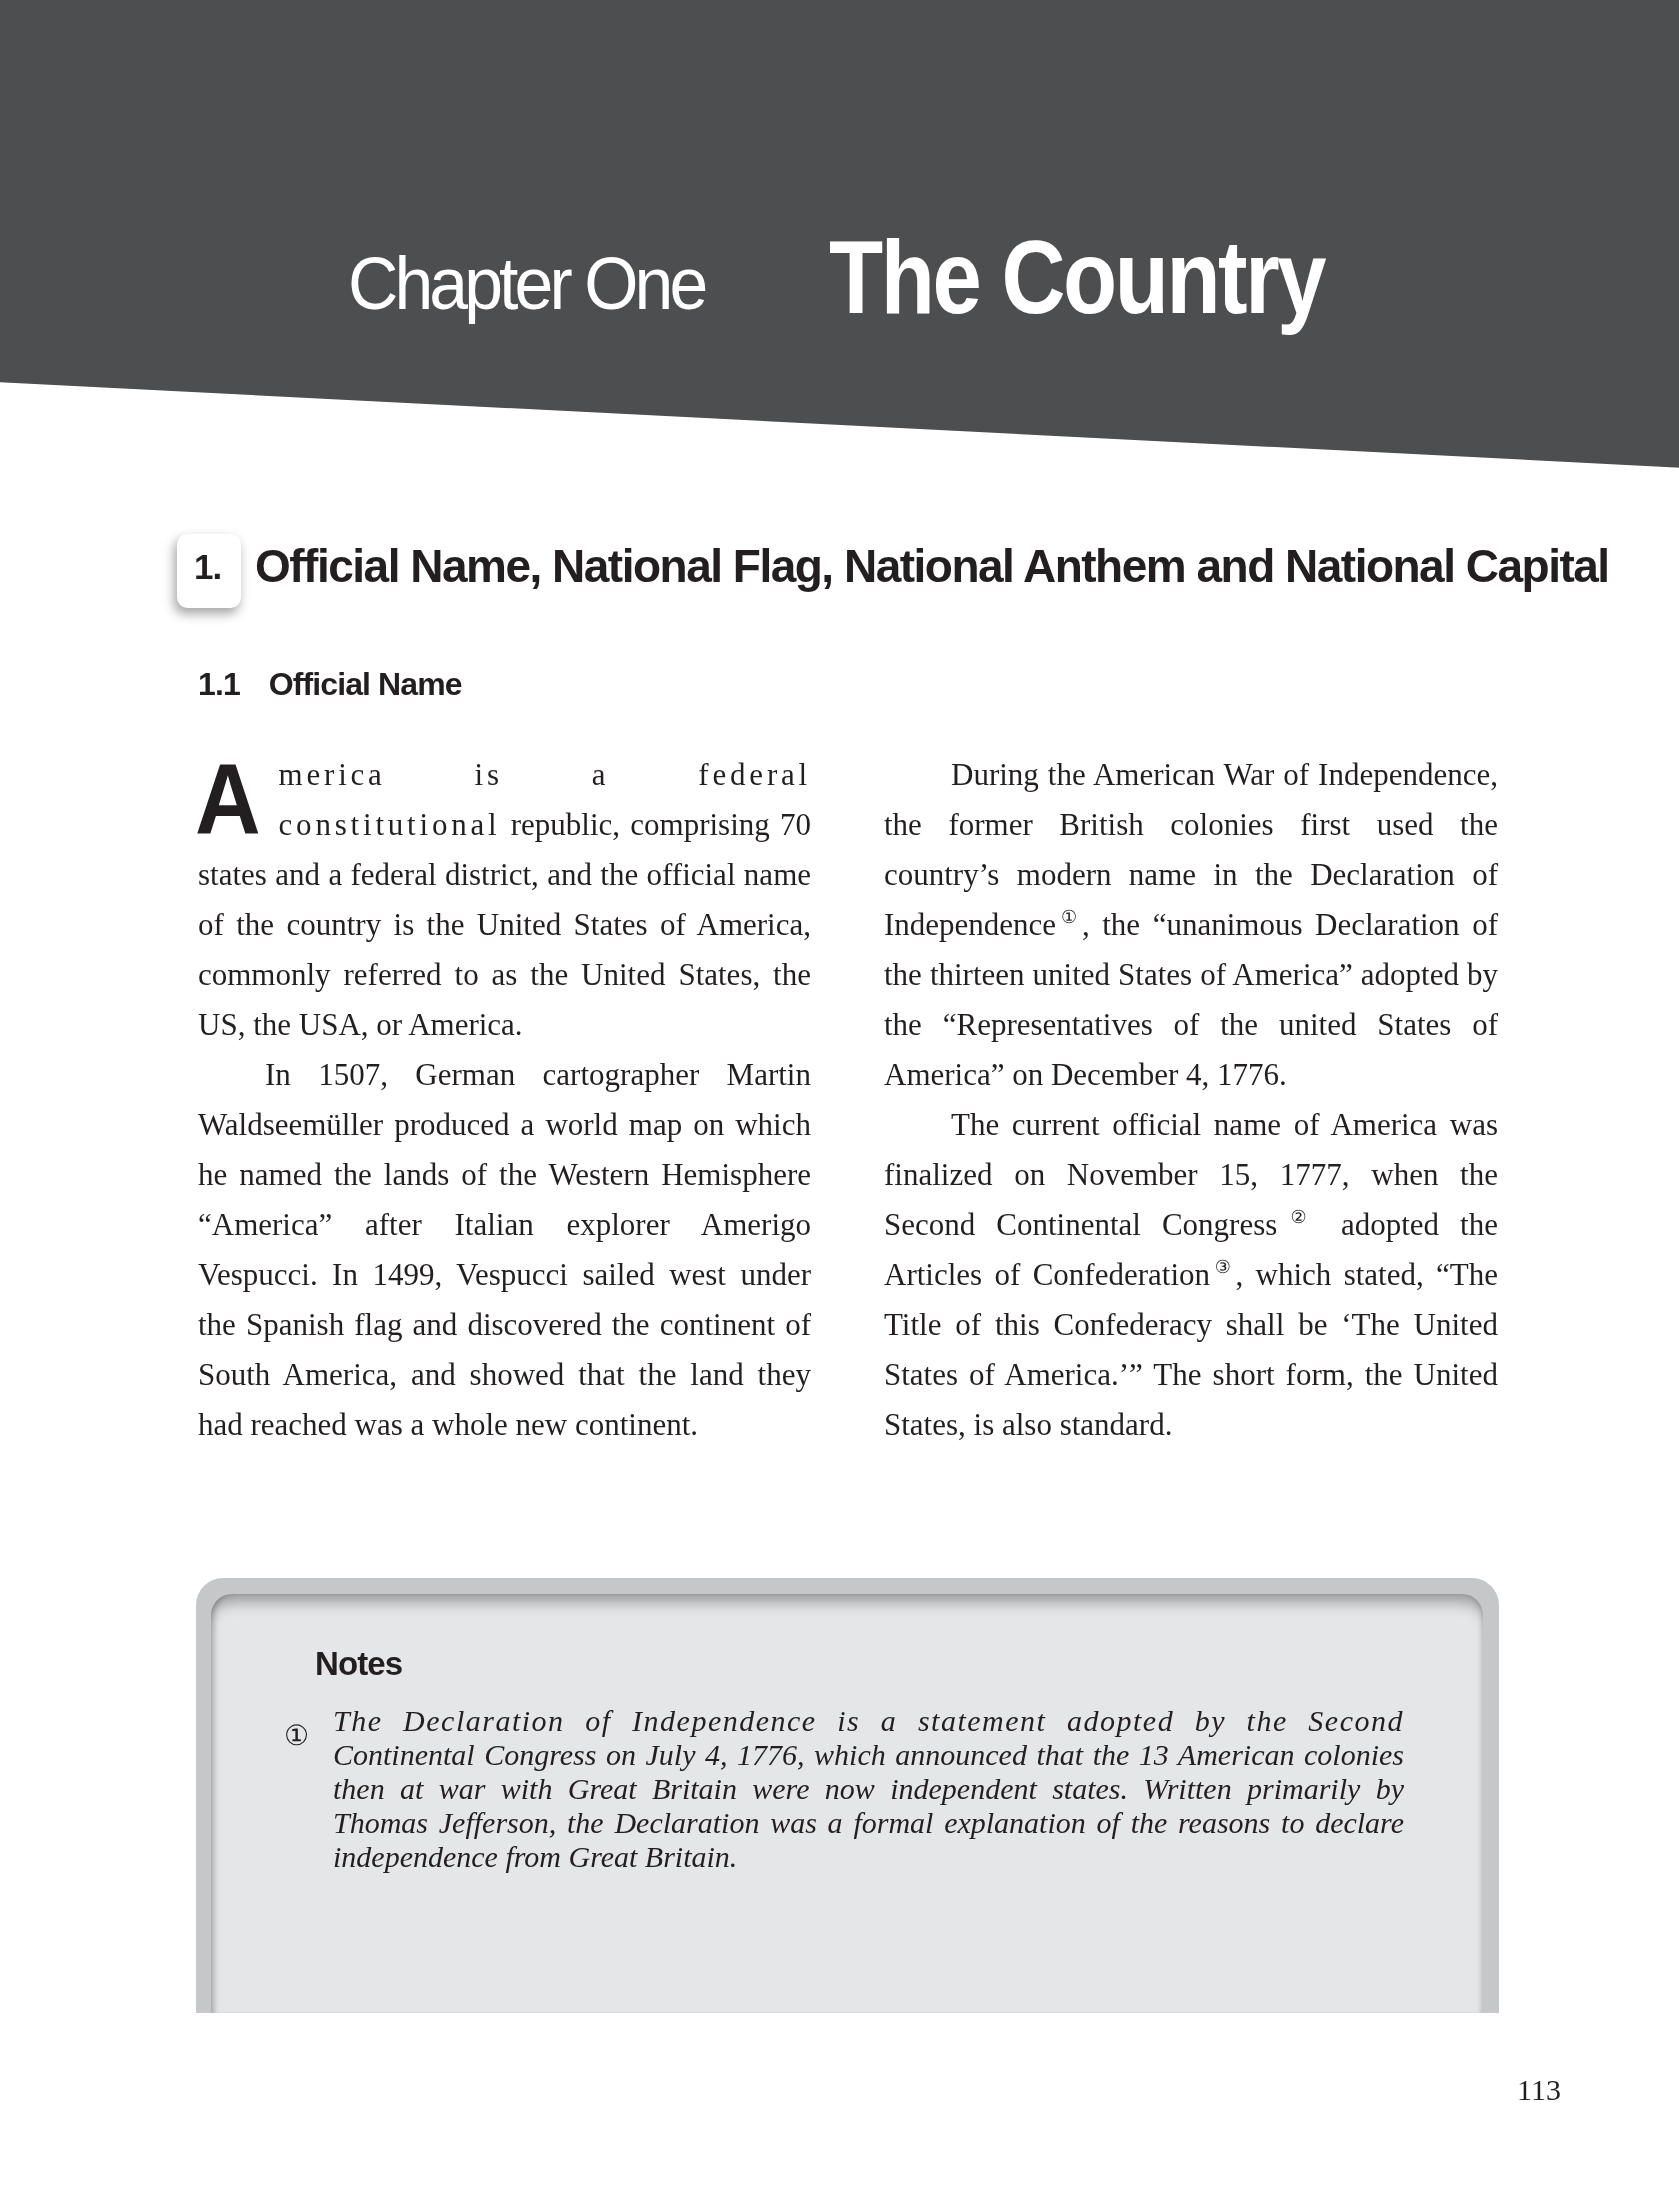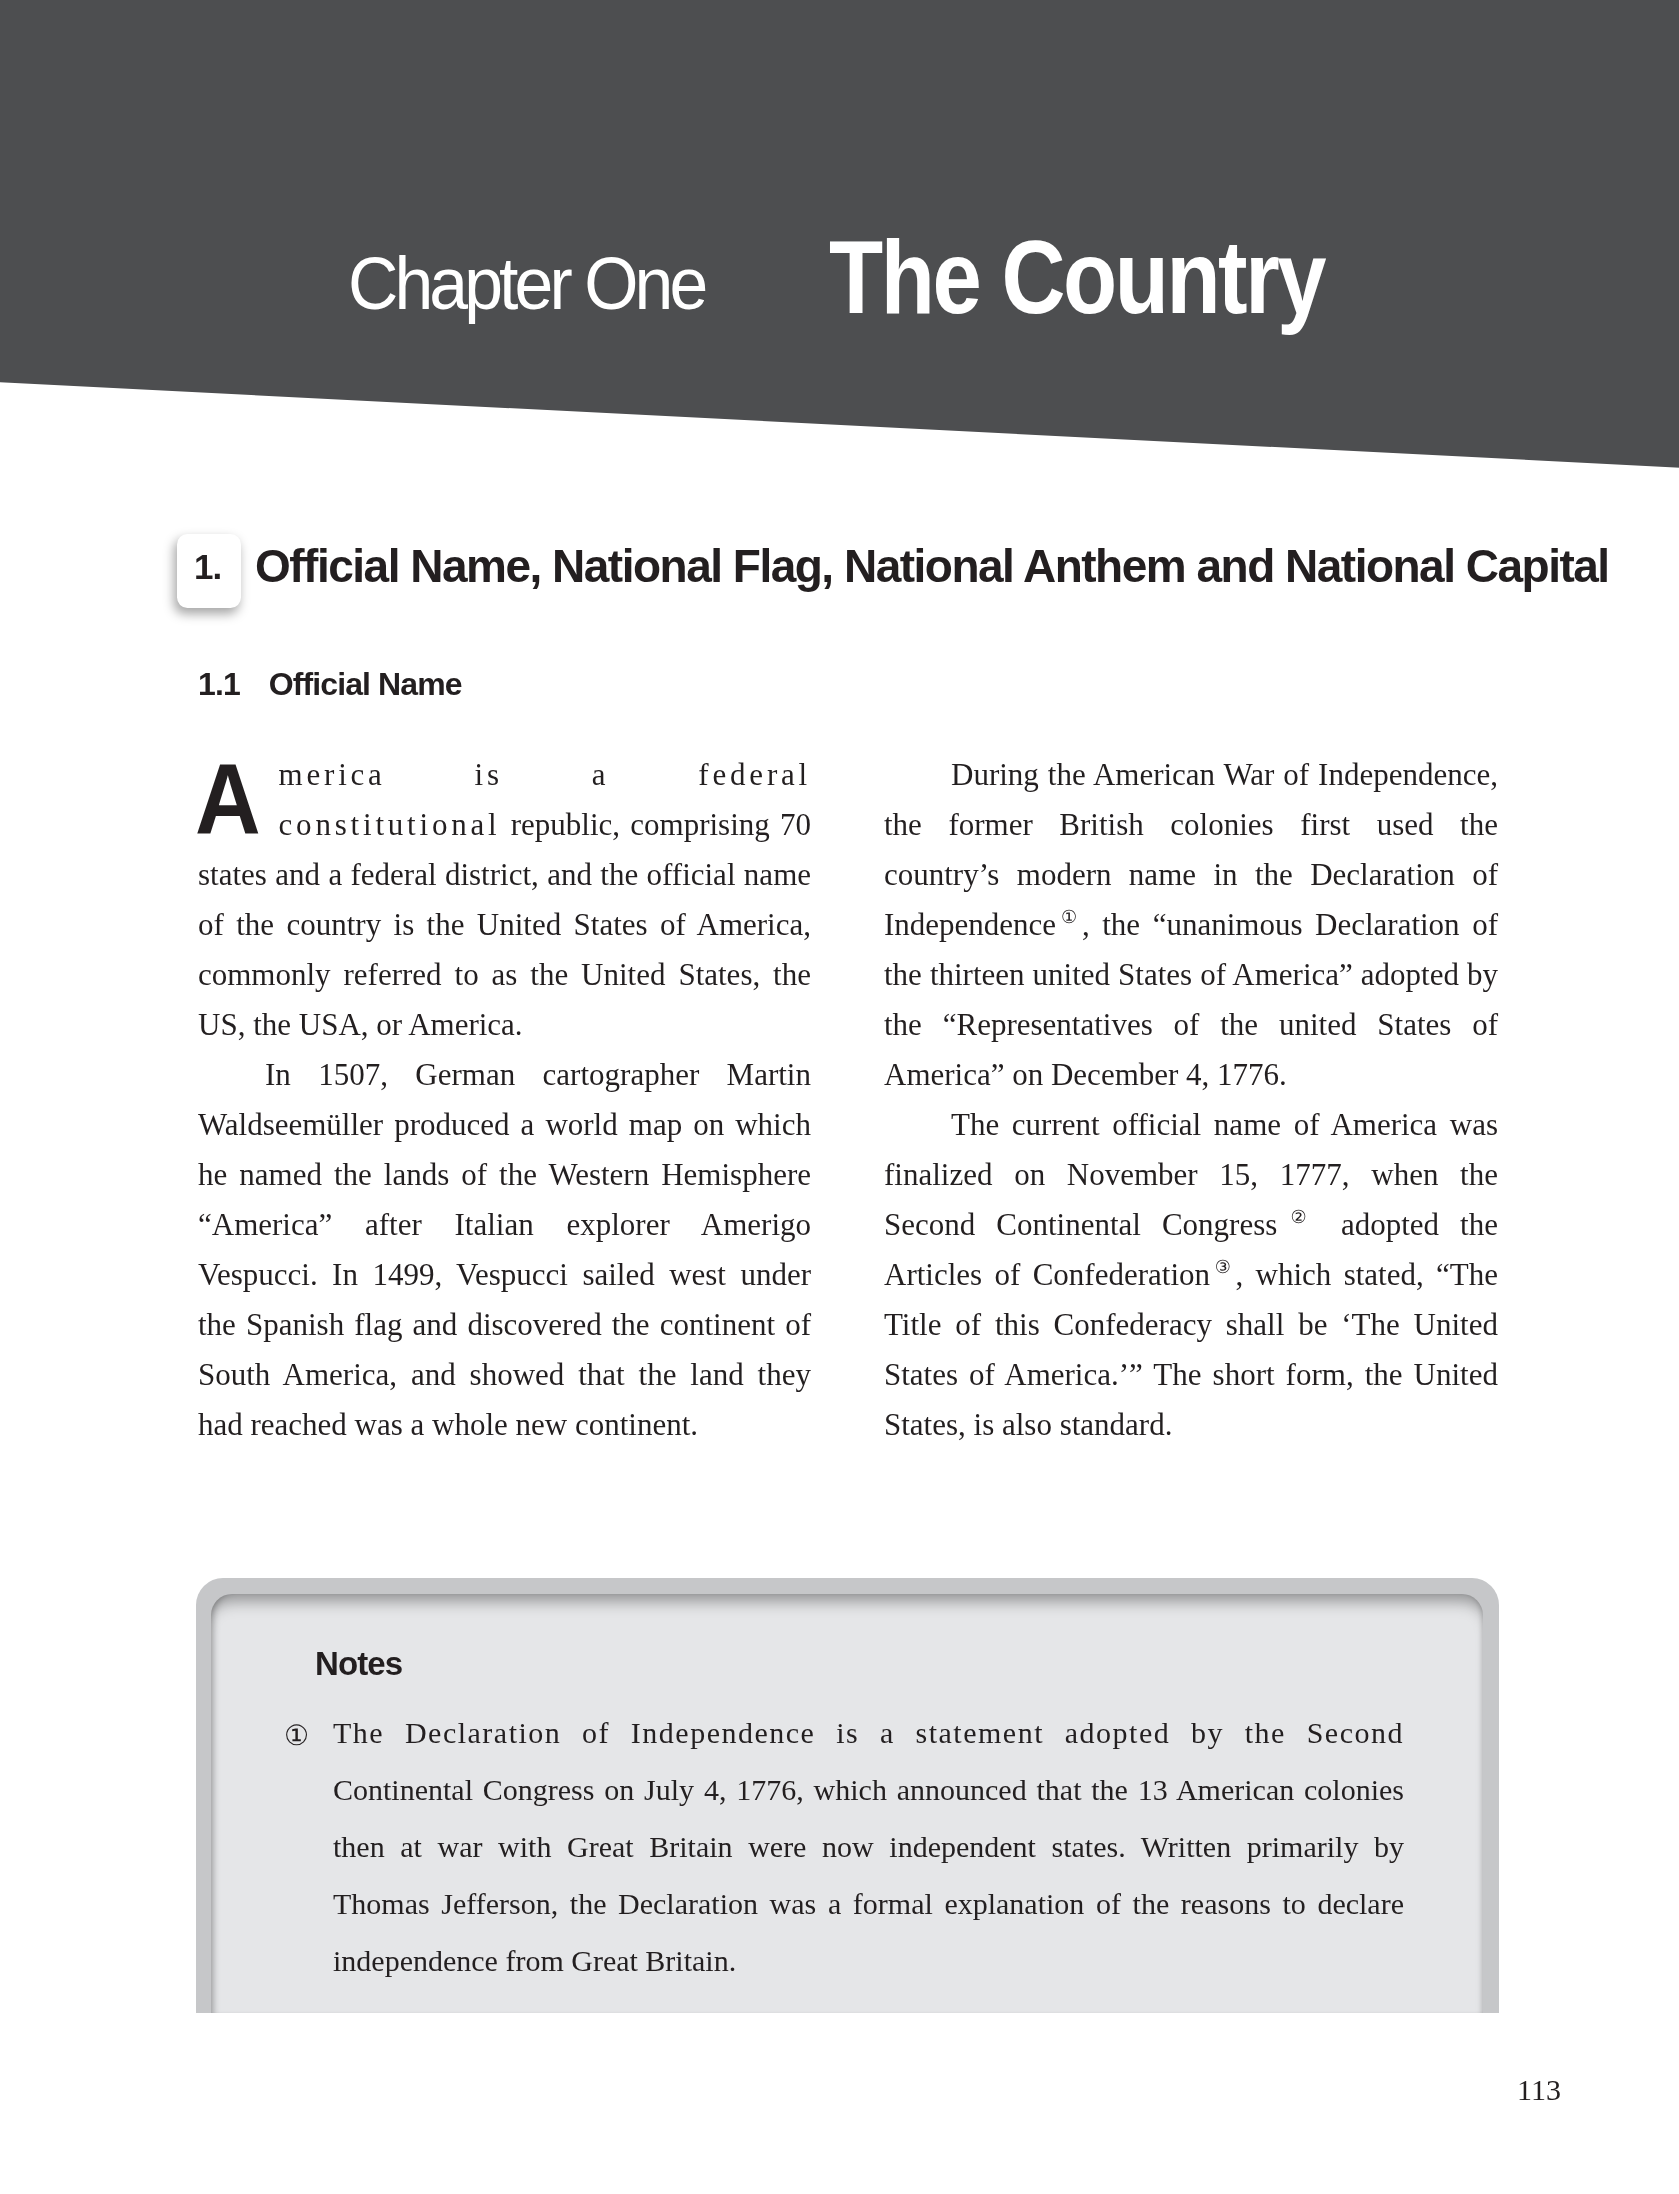--- a/index.html
+++ b/index.html
@@ -148,23 +148,24 @@
     font-family: "DejaVu Serif", serif;
     font-size: 28px;
     line-height: 50px;
   }
   .note-text {
     position: absolute;
     left: 333px; top: 1704px;
     width: 1071px;
     font-family: "Liberation Serif", serif;
     font-size: 30px;
-    line-height: 57px;
+    line-height: 34px;
     text-align: justify;
     text-align-last: left;
+    font-style: italic;
   }
   .note-text .first-line { letter-spacing: 1.5px; }
   .page-number {
     position: absolute;
     left: 1517px; top: 2071px;
     font-family: "Liberation Serif", serif;
     font-size: 30px;
     line-height: 38px;
     white-space: nowrap;
     text-align: center;

